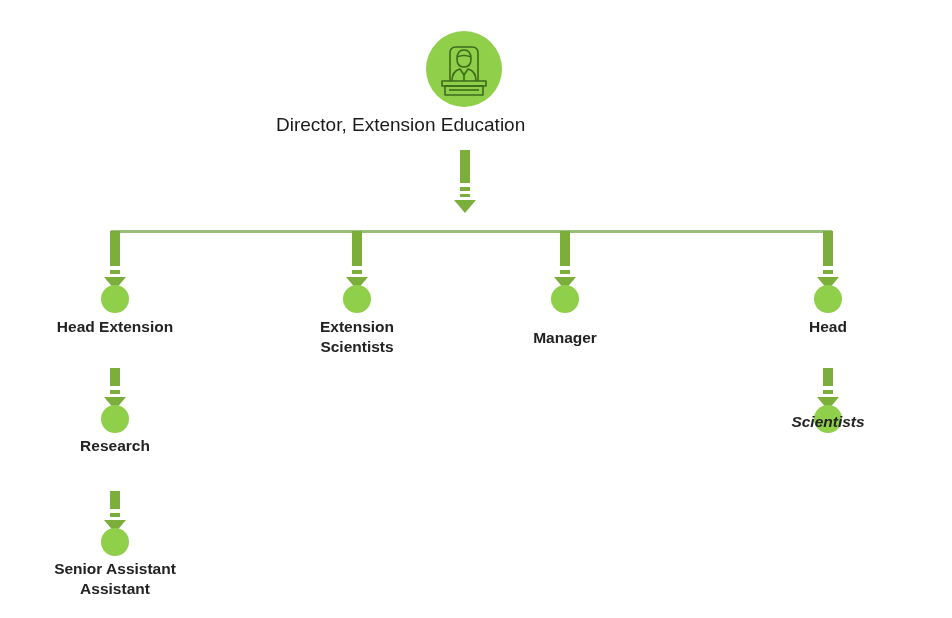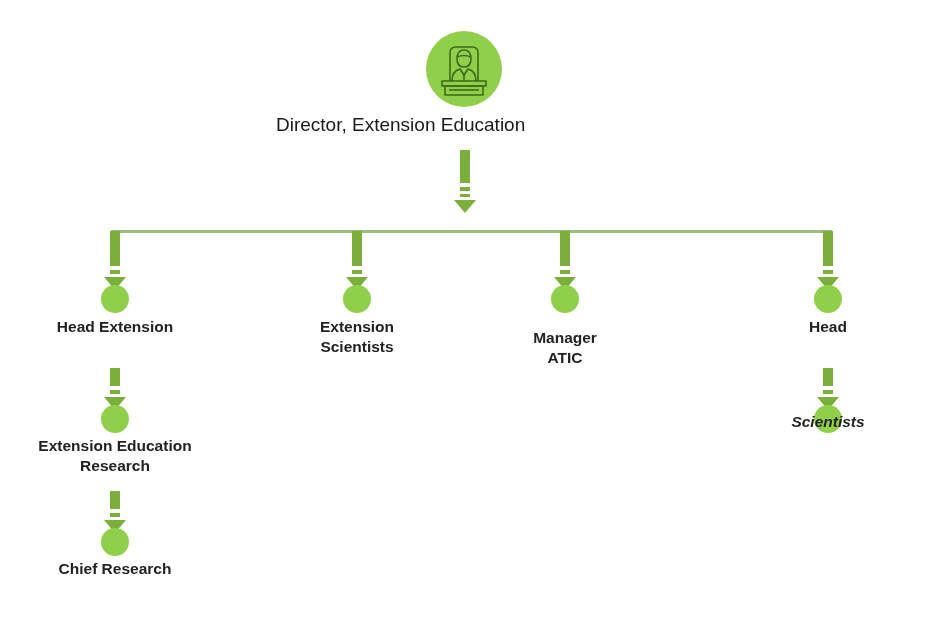--- a/index.html
+++ b/index.html
@@ -61,32 +61,32 @@
   <div>Head Extension</div>
 </div>
 
 <div class="abs arrow" style="left:104px; top:368px; height:44px;">
   <div class="shaft" style="top:0; height:18px;"></div>
   <div class="dash" style="top:22px;"></div>
   <div class="head" style="top:29px;"></div>
 </div>
 <div class="dot" style="left:101px; top:405px;"></div>
 <div class="label" style="left:15px; top:436px;">
-  <div>Extension Education</div>
   <div>Research</div>
 </div>
 
 <div class="abs arrow" style="left:104px; top:491px; height:44px;">
   <div class="shaft" style="top:0; height:18px;"></div>
   <div class="dash" style="top:22px;"></div>
   <div class="head" style="top:29px;"></div>
 </div>
 <div class="dot" style="left:101px; top:528px;"></div>
 <div class="label" style="left:15px; top:559px;">
-  <div>Chief Research</div>
+  <div>Senior Assistant</div>
+  <div>Assistant</div>
 </div>
 
 <div class="abs arrow" style="left:346px; top:231px; height:60px;">
   <div class="shaft" style="top:0; height:35px;"></div>
   <div class="dash" style="top:39px;"></div>
   <div class="head" style="top:46px;"></div>
 </div>
 <div class="dot" style="left:343px; top:285px;"></div>
 <div class="label" style="left:257px; top:317px;">
   <div>Extension</div>
@@ -94,21 +94,20 @@
 </div>
 
 <div class="abs arrow" style="left:554px; top:231px; height:60px;">
   <div class="shaft" style="top:0; height:35px;"></div>
   <div class="dash" style="top:39px;"></div>
   <div class="head" style="top:46px;"></div>
 </div>
 <div class="dot" style="left:551px; top:285px;"></div>
 <div class="label" style="left:465px; top:328px;">
   <div>Manager</div>
-  <div>ATIC</div>
 </div>
 
 <div class="abs arrow" style="left:817px; top:231px; height:60px;">
   <div class="shaft" style="top:0; height:35px;"></div>
   <div class="dash" style="top:39px;"></div>
   <div class="head" style="top:46px;"></div>
 </div>
 <div class="dot" style="left:814px; top:285px;"></div>
 <div class="label" style="left:728px; top:317px;">
   <div>Head</div>

